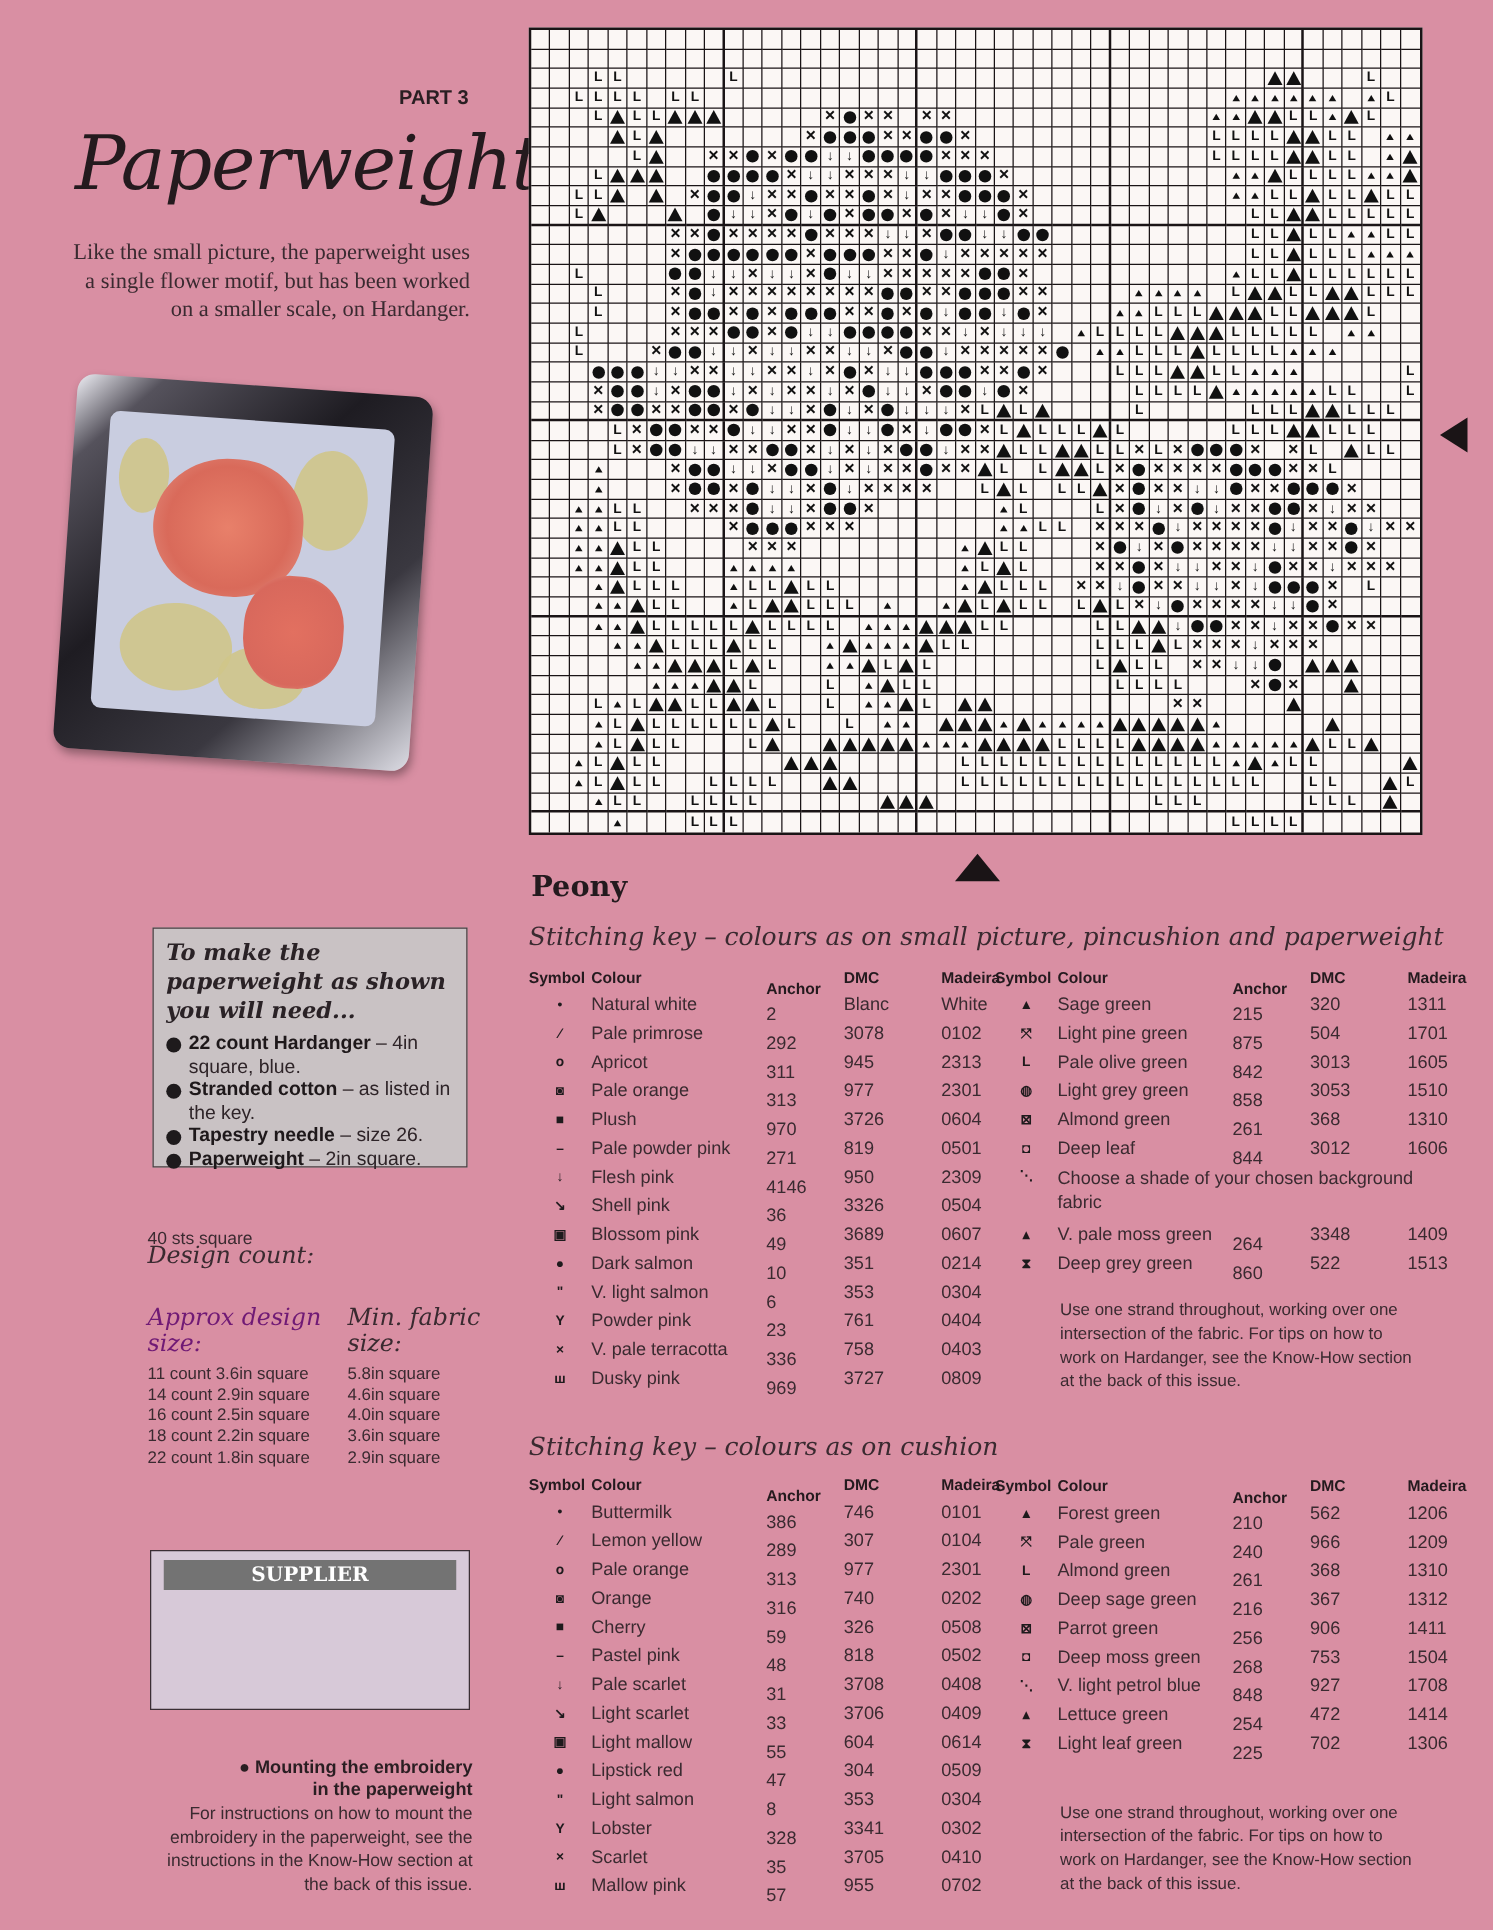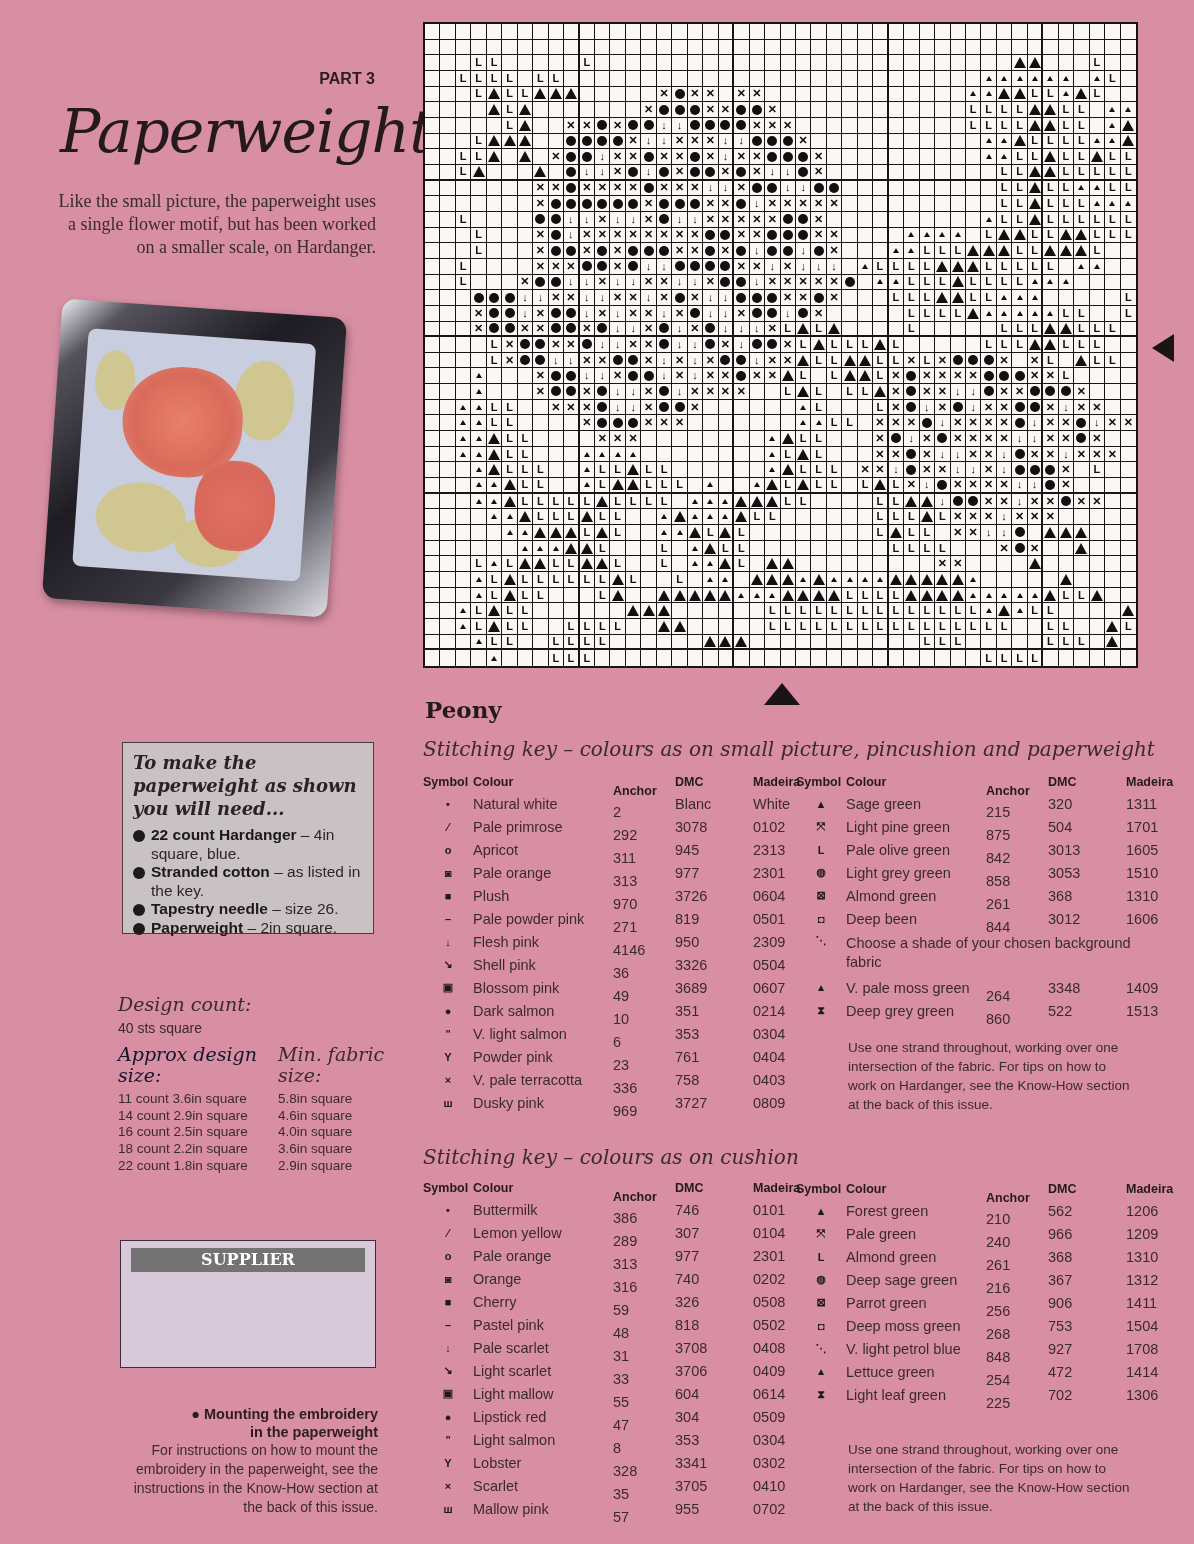--- a/index.html
+++ b/index.html
@@ -17,22 +17,22 @@
   .flower2{position:absolute;left:118px;top:122px;width:80px;height:90px;border-radius:45%;background:radial-gradient(circle,#e27060 0%,#d8685c 70%,#e49c8a 100%);}
   .leaf{position:absolute;border-radius:50%;background:#cfc58a;opacity:.9;}
   
   .needs{left:122px;top:742px;width:252px;height:192px;background:#c9c2c4;border:1.5px solid #4a3c40;box-sizing:border-box;padding:8px 10px;}
   .needs h3{margin:0 0 6px 0;font-family:"DejaVu Serif",serif;font-style:italic;font-weight:bold;font-size:18px;line-height:23px;color:#2a2226;}
   .needs .item{font-size:15.5px;line-height:18.5px;color:#2e2428;padding-left:18px;position:relative;}
   .needs .item:before{content:"";position:absolute;left:0;top:4px;width:12px;height:12px;border-radius:50%;background:#1e1a1c;}
   .needs .item b{color:#1e181a;}
   
   .dc-h{left:118px;top:993px;font-family:"DejaVu Serif",serif;font-style:italic;font-size:19px;color:#3a2a30;}
-  .dc-v{left:118px;top:1020px;font-size:14px;color:#3a2a30;}
-  .ds-h{left:118px;top:1044px;font-family:"DejaVu Serif",serif;font-style:italic;font-size:19px;line-height:21px;color:#0f172a;width:150px;}
+  .dc-v{left:118px;top:982px;font-size:14px;color:#3a2a30;}
+  .ds-h{left:118px;top:1044px;font-family:"DejaVu Serif",serif;font-style:italic;font-size:19px;line-height:21px;color:#701a75;width:150px;}
   .mf-h{left:278px;top:1044px;font-family:"DejaVu Serif",serif;font-style:italic;font-size:19px;line-height:21px;color:#3a2a30;width:110px;}
   .sizes{left:118px;top:1091px;font-size:13.5px;line-height:16.7px;color:#3a2a30;}
   .sizes .r{display:flex;}
   .sizes .c1{width:160px;} .sizes .c2{width:110px;}
   
   .supplier{left:120px;top:1240px;width:256px;height:128px;background:#d7c9d8;border:1.5px solid #3a2e34;box-sizing:border-box;}
   .supplier .hd{margin:7px 10px 0 10px;background:#737373;color:#fff;text-align:center;font-family:"DejaVu Serif",serif;font-weight:bold;font-size:16px;height:24px;line-height:24px;}
   .supplier .tx{text-align:center;font-size:14px;line-height:18px;color:#3a2e34;margin-top:2px;}
   .mount{left:130px;top:1405px;width:248px;text-align:right;}
   .mount .h{font-weight:bold;font-size:14.5px;line-height:18px;color:#2a1e22;}
@@ -2164,21 +2164,21 @@
     </div>
     <div class="row">
       <span class="sym">⊠</span>
       <span class="col">Almond green</span>
       <span class="anc">261</span>
       <span class="dmc">368</span>
       <span class="mad">1310</span>
     </div>
     <div class="row">
       <span class="sym">◘</span>
-      <span class="col">Deep been</span>
+      <span class="col">Deep leaf</span>
       <span class="anc">844</span>
       <span class="dmc">3012</span>
       <span class="mad">1606</span>
     </div>
     <div class="row tall">
       <span class="sym">⋱</span>
       <span class="wide">Choose a shade of your chosen background fabric</span>
     </div>
     <div class="row">
       <span class="sym">▴</span>

